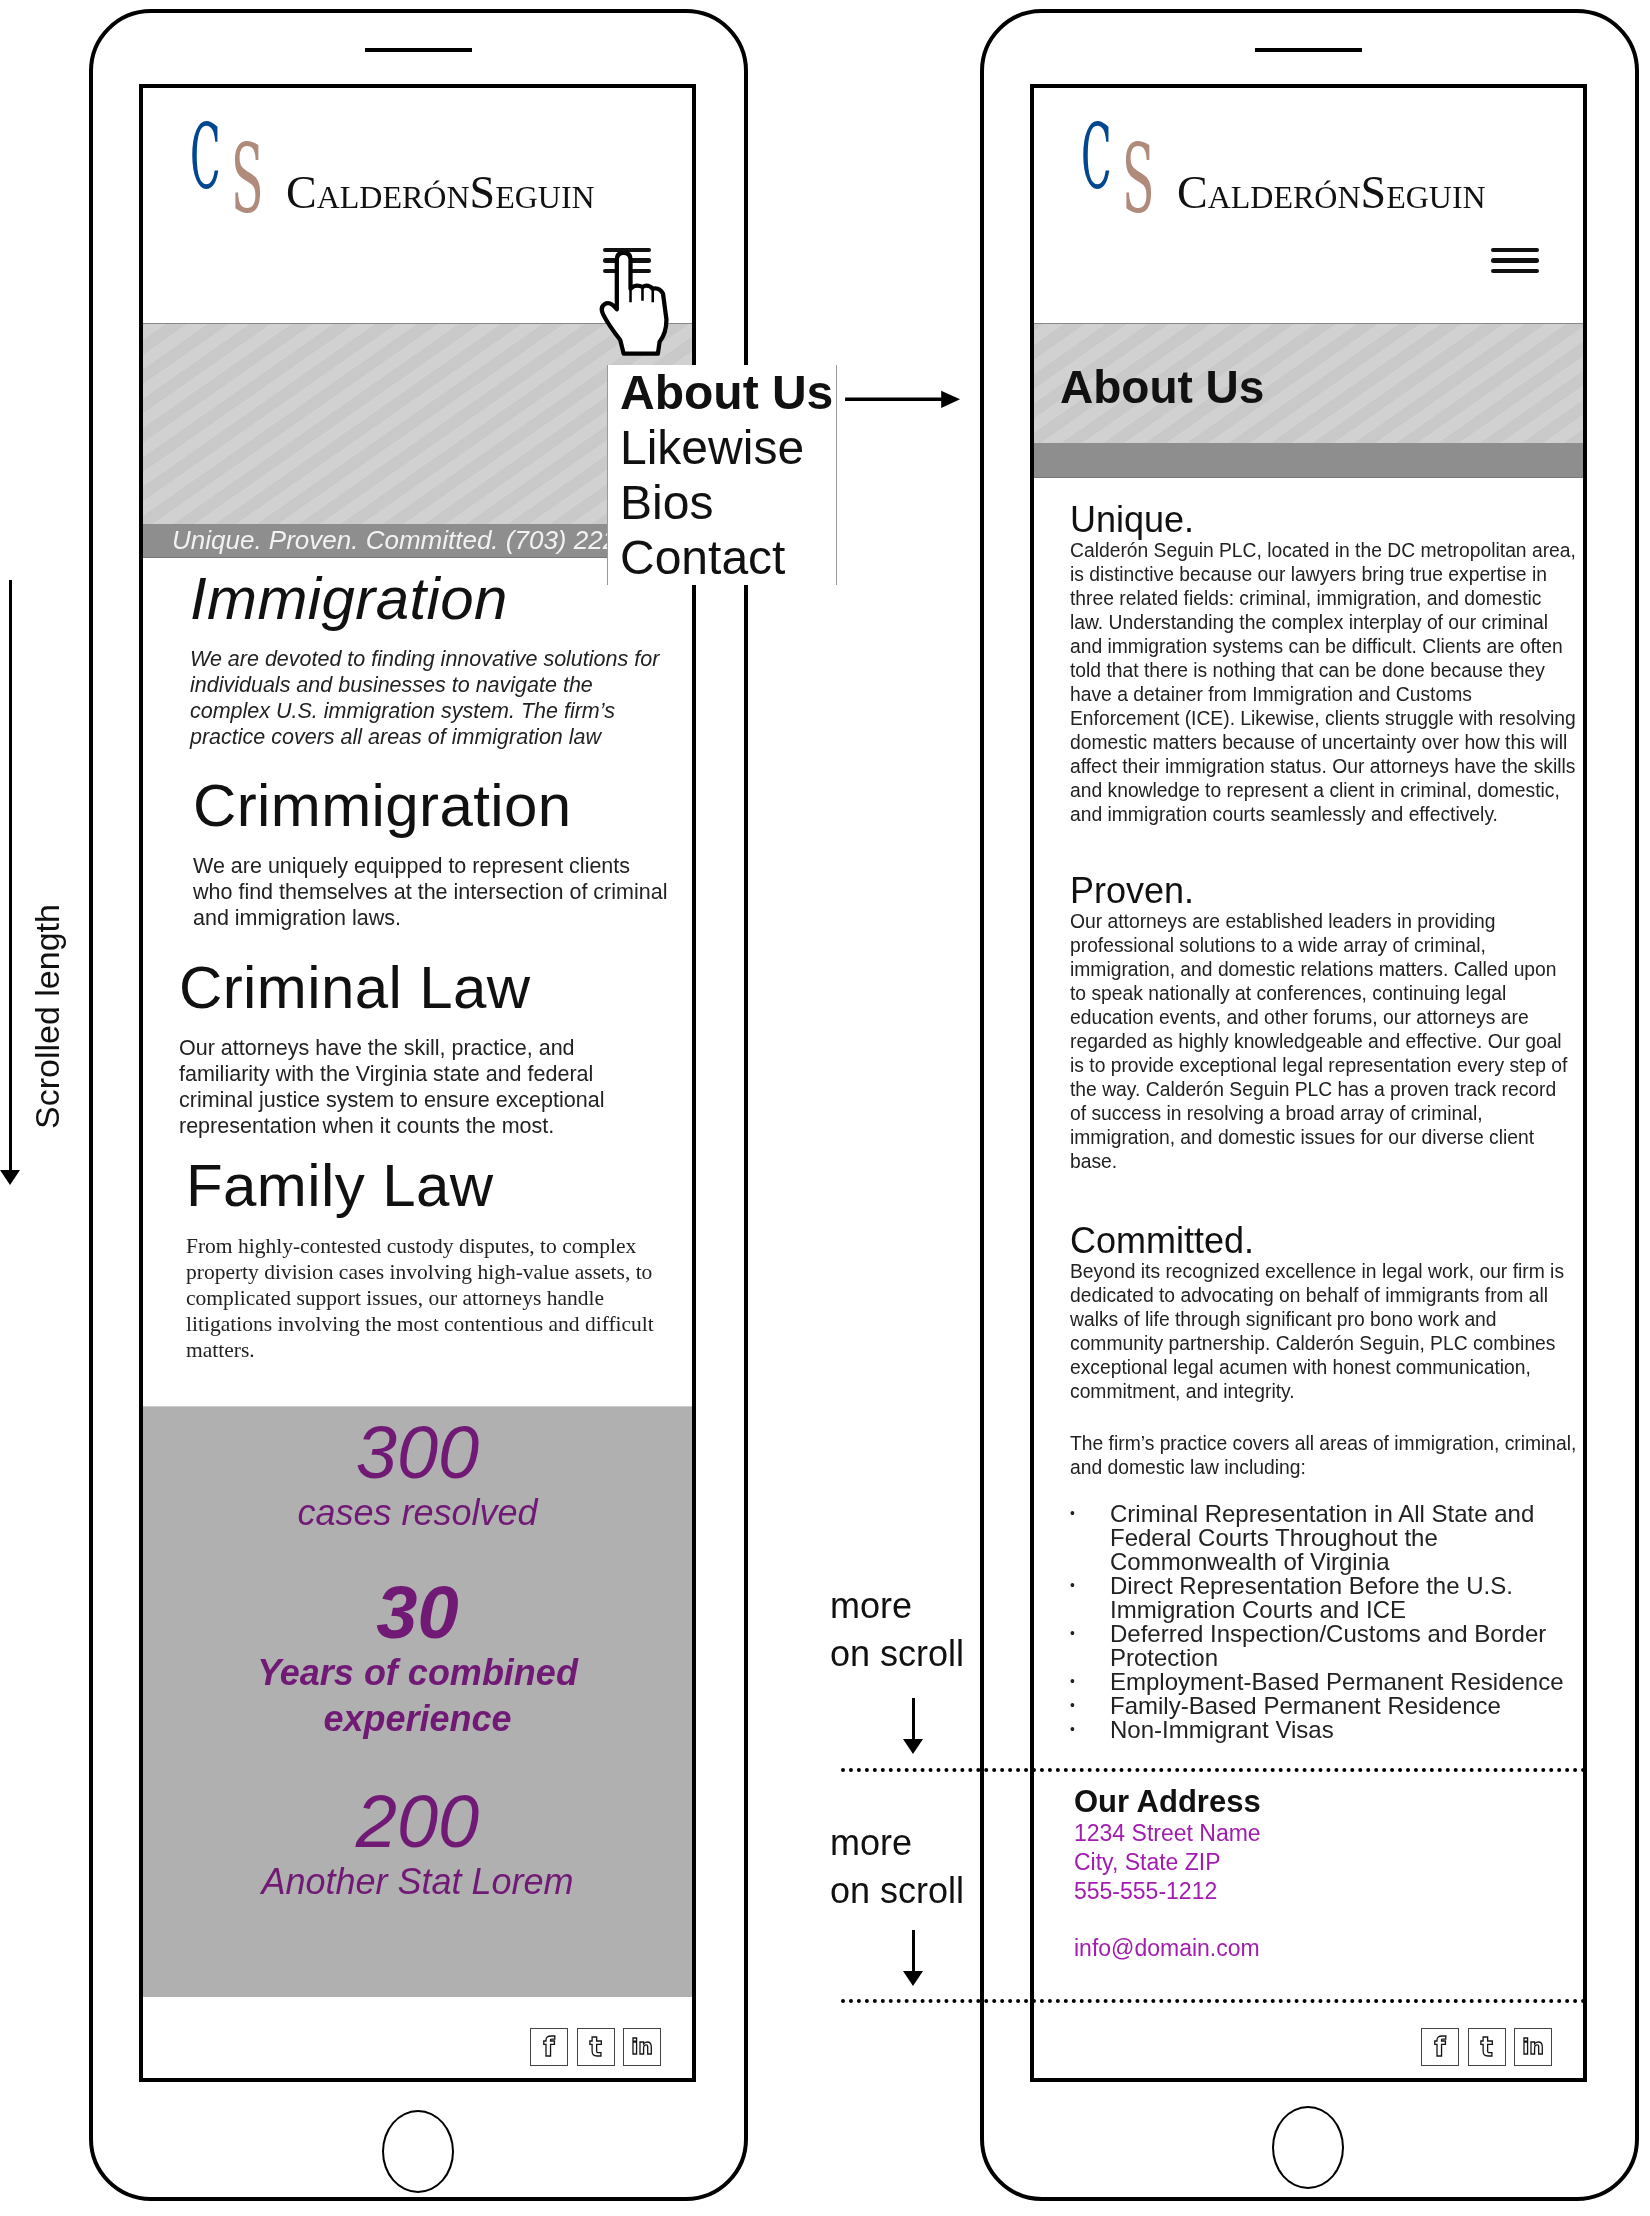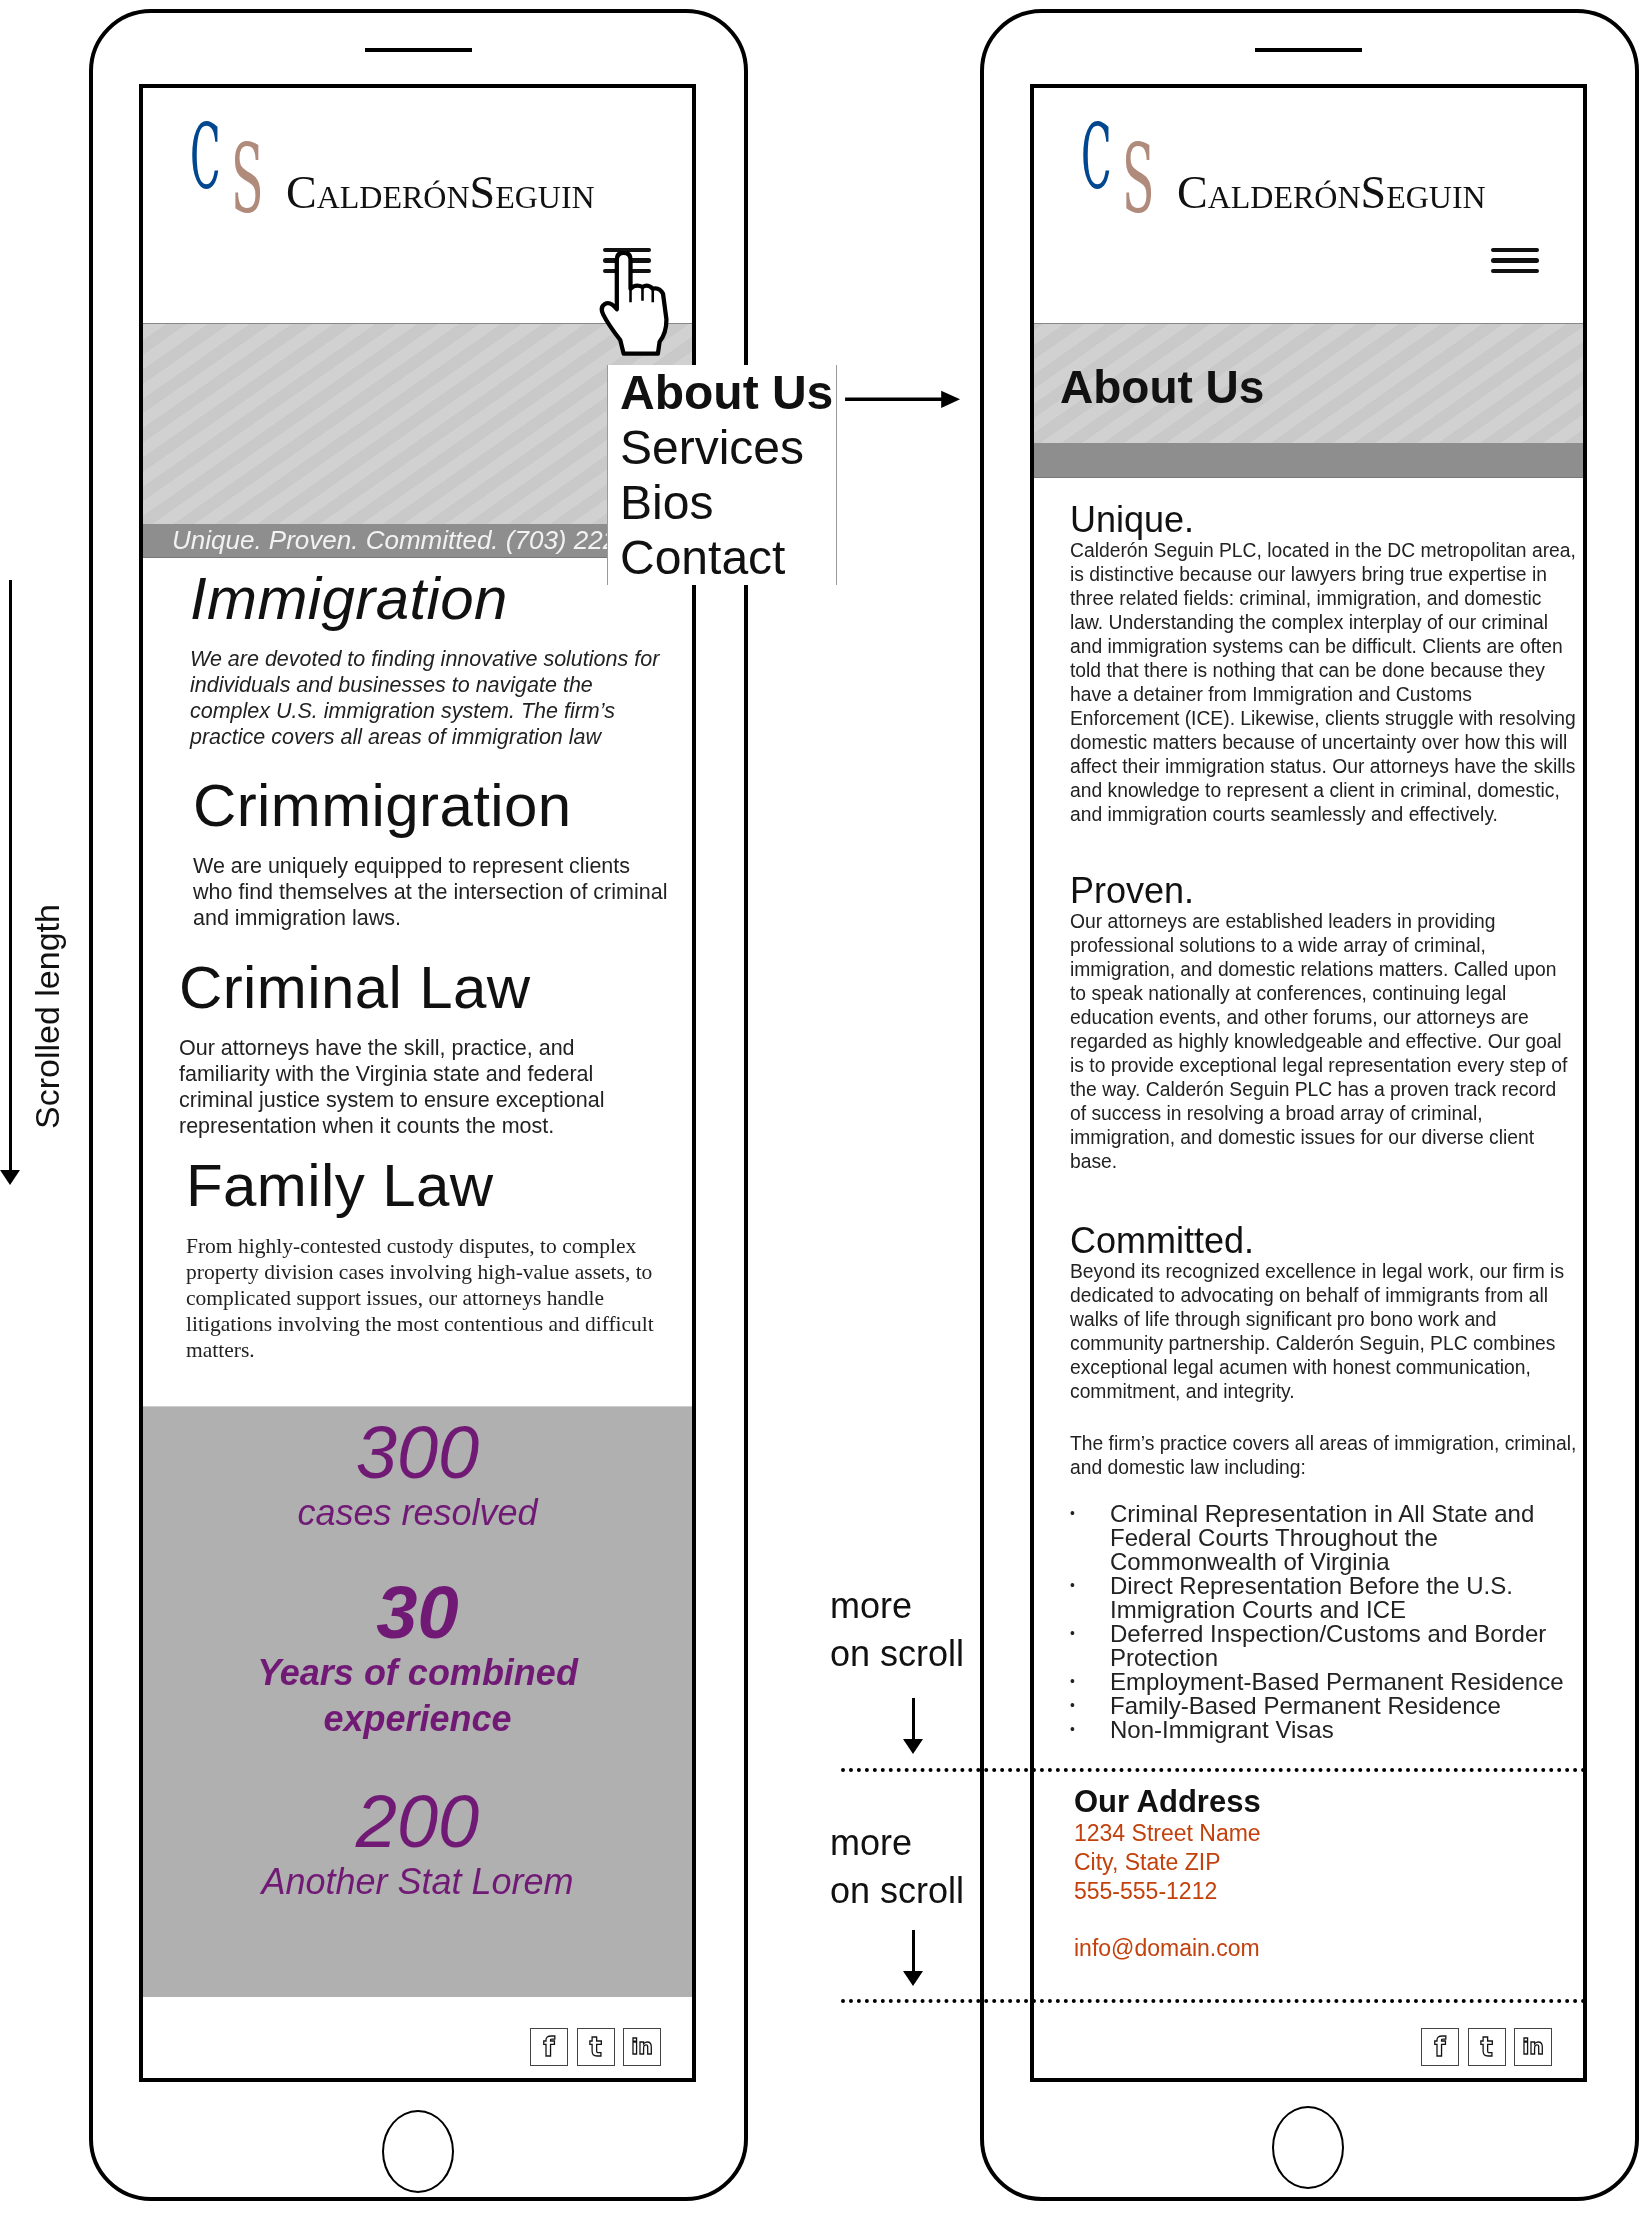--- a/index.html
+++ b/index.html
@@ -26,21 +26,21 @@
   .social{position:absolute;display:flex;gap:8.6px;}
   .social div{width:38px;height:38px;border:1.7px solid #444;box-sizing:border-box;display:flex;align-items:center;justify-content:center;font-family:"DejaVu Sans",sans-serif;font-size:26px;font-weight:bold;color:#fff;-webkit-text-stroke:1.3px #111;}
   .menu{position:absolute;background:#fff;border-left:1.7px solid #999;border-right:1.7px solid #999;box-sizing:border-box;padding-left:12px;}
   .menu div{font-family:"Liberation Sans",sans-serif;font-size:48px;line-height:55px;color:#111;}
   .menu .active{font-weight:bold;}
   .about h3{margin:0;font-weight:normal;font-family:"Liberation Sans",sans-serif;font-size:36px;line-height:38px;}
   .about p{margin:0;font-family:"Liberation Sans",sans-serif;font-size:19.3px;line-height:24px;color:#222;}
   .about ul{margin:0;padding:0;list-style:none;}
   .about li{position:relative;padding-left:40px;font-family:"Liberation Sans",sans-serif;font-size:24px;line-height:24px;color:#222;}
   .about li::before{content:"•";position:absolute;left:0;font-size:13.8px;}
-  .addr div{font-family:"Liberation Sans",sans-serif;font-size:23px;line-height:29px;color:#c2410c;}
+  .addr div{font-family:"Liberation Sans",sans-serif;font-size:23px;line-height:29px;color:#a21caf;}
   .addr .h{font-weight:bold;font-size:31px;line-height:34px;color:#111;}
   .note{font-family:"Liberation Sans",sans-serif;font-size:36px;line-height:48px;color:#111;}
   .dotted{position:absolute;border-top:4.3px dotted #000;height:0;}
   .varrow{position:absolute;width:3.4px;background:#000;}
   .varrow::after{content:"";position:absolute;left:-8.6px;bottom:-3.4px;border-left:10.3px solid transparent;border-right:10.3px solid transparent;border-top:15.5px solid #000;}
 </style>
 </head>
 <body>
 
 <div class="phone" style="left:89px;top:8.6px;width:659px;height:2192px;"></div>
@@ -102,21 +102,21 @@
   </div>
 </div>
 
 <svg class="abs" style="left:598px;top:251px;" width="77" height="107" viewBox="0 0 90 125">
   <path d="M22 10 Q22 2 30 2 Q38 2 38 10 L38 44 Q44 38 52 42 Q58 38 64 44 Q72 42 76 50 L80 80 Q80 96 72 106 L70 120 L30 120 L26 104 Q12 86 6 74 Q2 66 8 62 Q14 58 22 68 Z" fill="#fff" stroke="#000" stroke-width="5" stroke-linejoin="round"></path>
   <path d="M38 44 L38 60 M52 42 L52 58 M64 44 L64 60" stroke="#000" stroke-width="3" fill="none"></path>
 </svg>
 
 <div class="menu" style="left:607px;top:365px;width:230px;height:220px;">
   <div class="active">About Us</div>
-  <div>Services</div>
+  <div>Likewise</div>
   <div>Bios</div>
   <div>Contact</div>
 </div>
 
 <svg class="abs" style="left:845px;top:389px;" width="116" height="20.6" viewBox="0 0 135 24">
   <line x1="0" y1="12" x2="118" y2="12" stroke="#000" stroke-width="4"></line>
   <polygon points="112,2 134,12 112,22" fill="#000"></polygon>
 </svg>
 
 <div class="varrow" style="left:8.6px;top:580px;height:602px;"></div>

